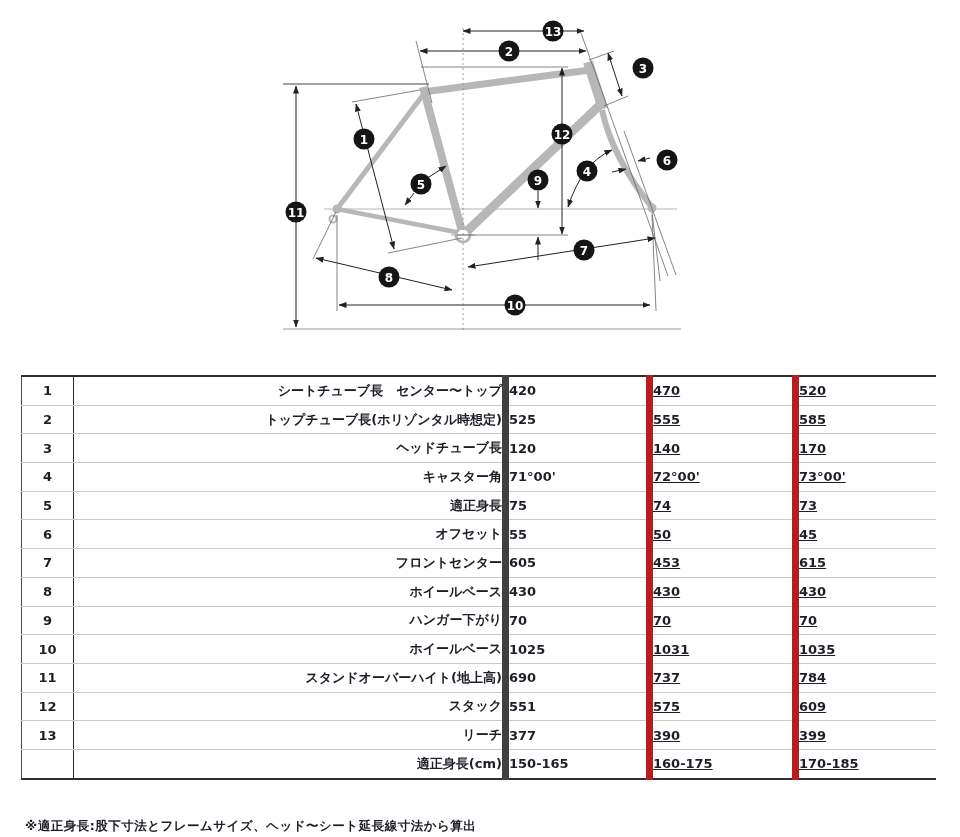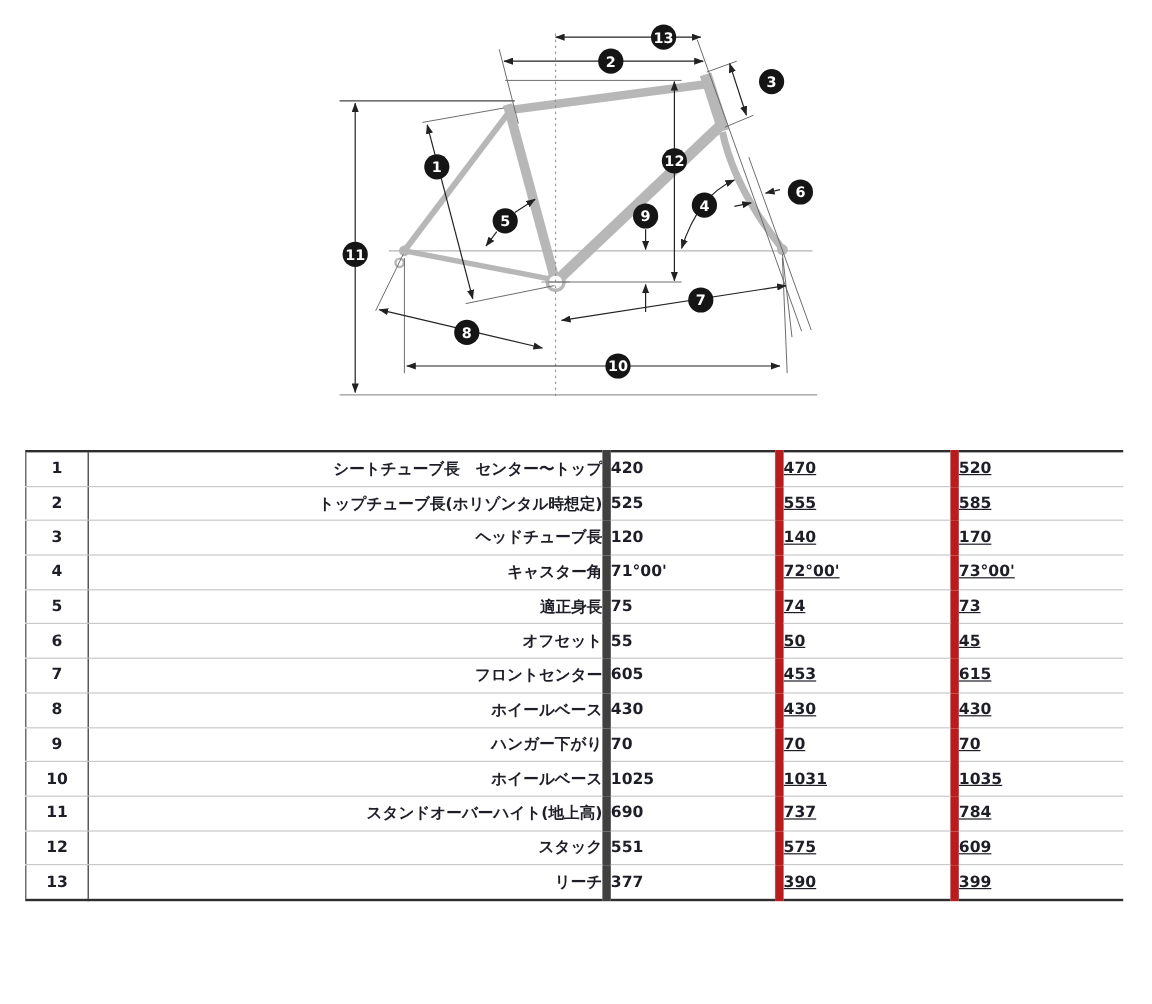--- a/index.html
+++ b/index.html
@@ -240,17 +240,25 @@
           <td class="c-val">575</td>
           <td class="c-val">609</td>
         </tr>
         <tr>
           <td class="c-no">13</td>
           <td class="c-name">リーチ</td>
           <td class="c-val">377</td>
           <td class="c-val">390</td>
           <td class="c-val">399</td>
         </tr>
+        <tr>
+          <td class="c-no"></td>
+          <td class="c-name">適正身長(cm)</td>
+          <td class="c-val">150-165</td>
+          <td class="c-val">160-175</td>
+          <td class="c-val">170-185</td>
+        </tr>
       </tbody>
   </table>
 
+  <div class="footnote">※適正身長:股下寸法とフレームサイズ、ヘッド〜シート延長線寸法から算出</div>
 
 </div>
 
 </body></html>

